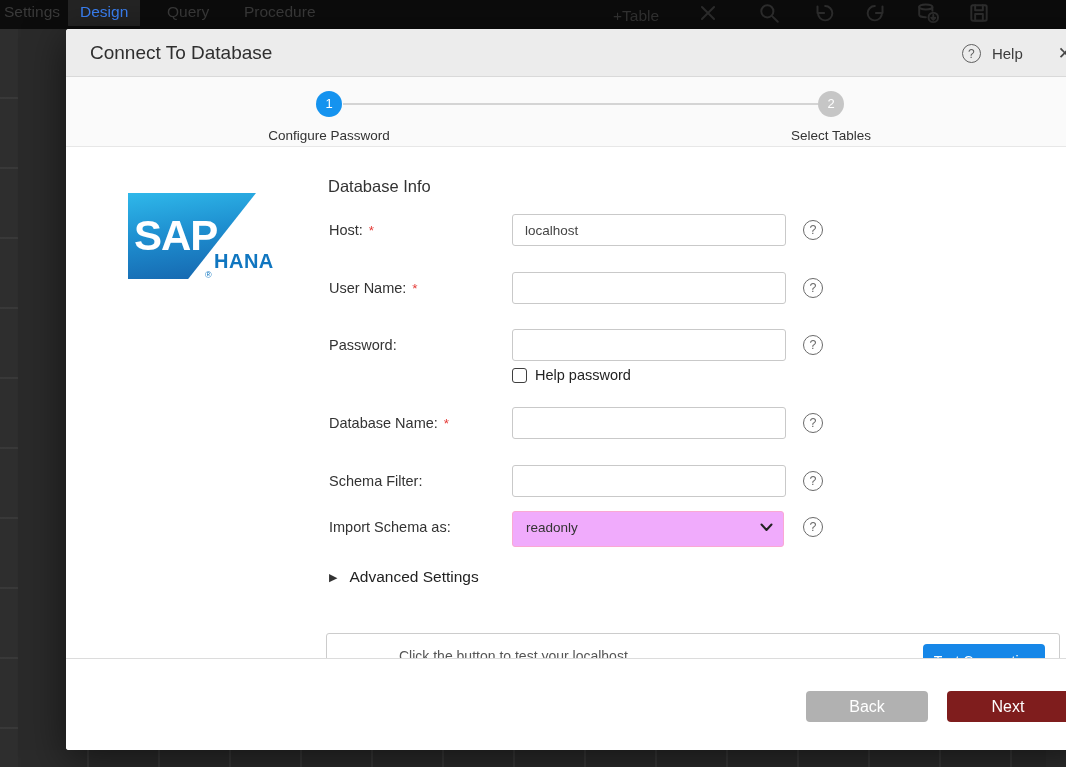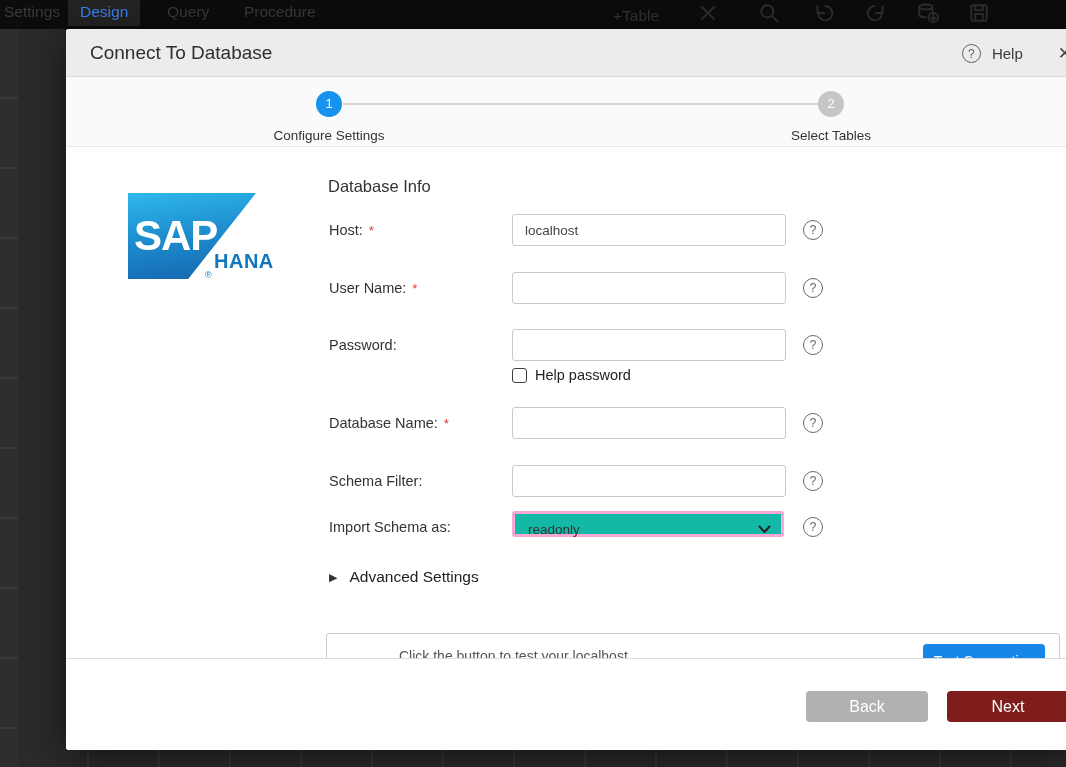--- a/index.html
+++ b/index.html
@@ -50,22 +50,22 @@
   .sap-product{position:absolute;left:88px;top:60px;font-size:20px;font-weight:bold;color:#1076c0;letter-spacing:0.5px;line-height:1;}
   .sap-reg{position:absolute;left:79px;top:80px;font-size:9px;color:#1076c0;line-height:1;}
   
   .section-title{position:absolute;left:262px;top:30px;font-size:16.5px;color:#333;}
   .flabel{position:absolute;left:263px;font-size:14.5px;color:#333;}
   .req{color:#e53935;margin-left:6px;font-size:13.5px;}
   .fin{position:absolute;left:446px;width:248px;height:30px;border:1px solid #c9c9c9;border-radius:3px;
     padding:0 12px;font-size:13.5px;color:#444;font-family:inherit;outline:none;background:#fff;}
   .fhelp{position:absolute;left:737px;width:20px;height:20px;border:1.5px solid #6a6a6a;border-radius:50%;
     color:#6a6a6a;font-size:12.5px;line-height:19px;text-align:center;box-sizing:border-box;}
-  .fselect{position:absolute;left:446px;width:272px;height:26px;border:3px solid #f9a8d4;border-radius:3px;
-    box-sizing:border-box;background:#14b8a6;cursor:pointer;}
+  .fselect{position:absolute;left:446px;width:272px;height:36px;border:1px solid #f9a8d4;border-radius:3px;
+    box-sizing:border-box;background:#f0abfc;cursor:pointer;}
   .fselect .sel-text{position:absolute;left:13px;top:8px;font-size:13.5px;color:#333;}
   .fselect svg{position:absolute;right:10px;top:11px;width:13px;height:9px;stroke:#222;stroke-width:2;fill:none;stroke-linecap:round;stroke-linejoin:round;}
   .cbx{position:absolute;left:446px;top:221px;width:15px;height:15px;border:1.6px solid #3f3f3f;border-radius:3px;box-sizing:border-box;background:#fff;cursor:pointer;}
   .cbx-label{position:absolute;left:469px;top:220px;font-size:14.5px;color:#222;}
   .advanced{position:absolute;left:263px;top:421px;display:flex;align-items:center;gap:12px;cursor:pointer;}
   .adv-caret{font-size:11px;color:#333;}
   .adv-label{font-size:15.5px;color:#222;}
   
   .test-box{position:absolute;left:260px;top:486px;width:734px;height:58px;border:1px solid #ccc;border-radius:3px;background:#fff;box-sizing:border-box;}
   .test-caption{position:absolute;left:72px;top:14px;font-size:14px;color:#555;white-space:nowrap;}
@@ -143,21 +143,21 @@
       <span class="help-circle">?</span>
       <span class="help-text">Help</span>
       <span class="close-x">✕</span>
     </span>
   </div>
 
   <div class="stepper">
     <div class="step-line"></div>
     <div class="step-circle active" style="left:250px;">1</div>
     <div class="step-circle inactive" style="left:752px;">2</div>
-    <div class="step-label" style="left:163px;">Configure Settings</div>
+    <div class="step-label" style="left:163px;">Configure Password</div>
     <div class="step-label" style="left:665px;">Select Tables</div>
   </div>
 
   <div class="content">
 
     <div class="sap-logo">
       <div class="sap-shape"></div>
       <span class="sap-brand">SAP</span>
       <span class="sap-reg">®</span>
       <span class="sap-product">HANA</span>

